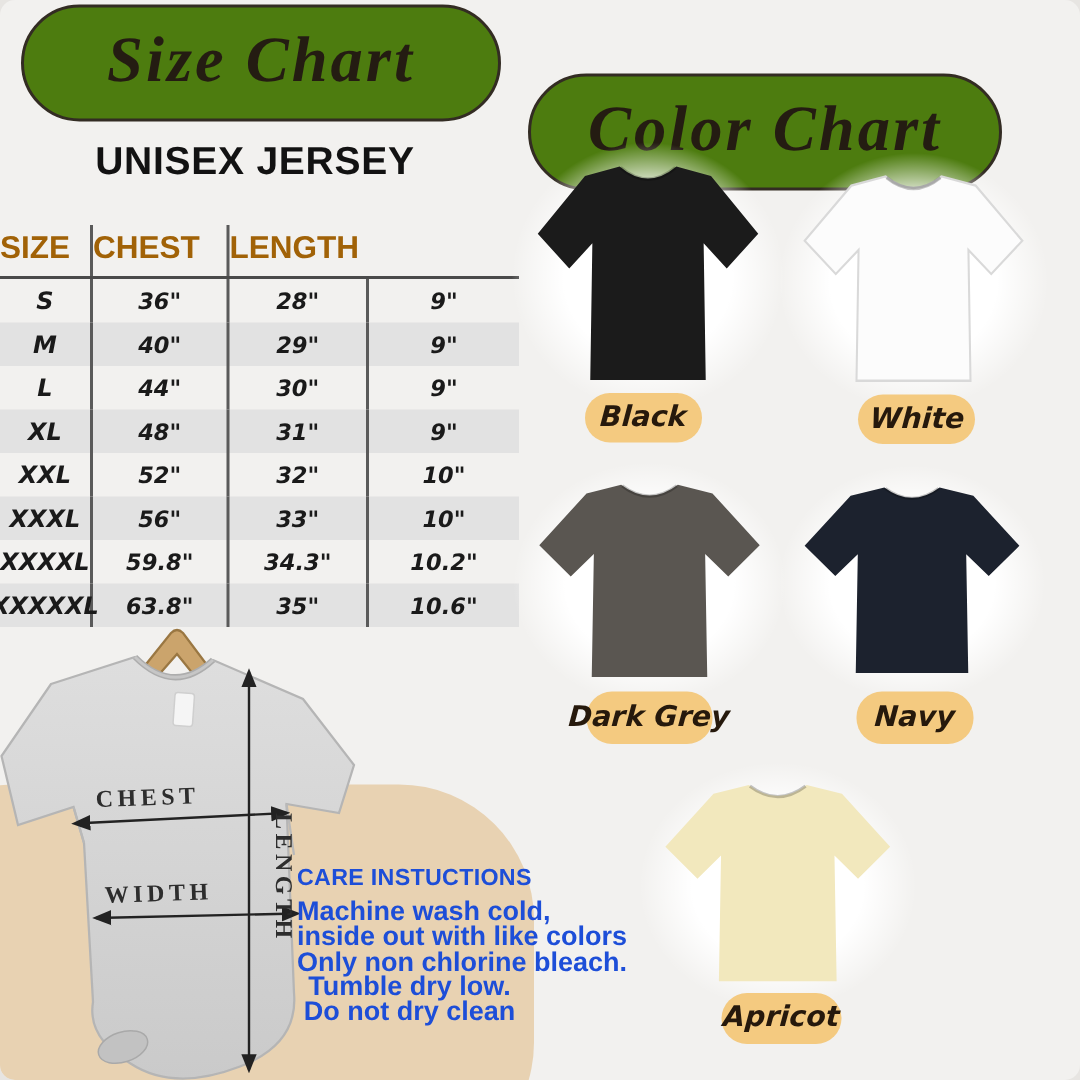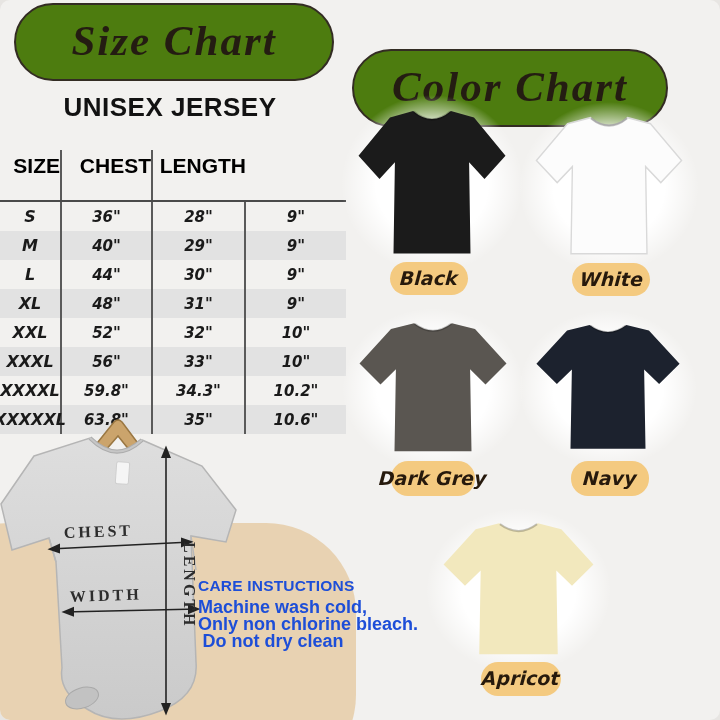--- a/index.html
+++ b/index.html
@@ -22,21 +22,21 @@
 
   
   .ptitle{position:absolute;left:0;top:94px;width:340px;text-align:center;
     font-weight:bold;font-size:26px;letter-spacing:.5px;color:#121212;line-height:27px;}
 
   
   #size-table{position:absolute;left:0;top:150px;width:346px;}
   .t-header,.t-row{display:grid;grid-template-columns:62px 91px 93px 100px;}
   .t-header{border-bottom:2px solid #4a4a4a;}
   .t-header .cell{
-    font-weight:bold;font-size:21px;color:#000000;text-align:right;padding:4px 0 22px;
+    font-weight:bold;font-size:21px;color:#a16207;text-align:left;padding:4px 0 6px;
   }
   .t-header .cell:not(:last-child),.t-row .cell:not(:last-child){border-right:2px solid #5a5a5a;}
   .t-row{height:29px;align-items:stretch;}
   .t-row.stripe{background:#e2e2e2;}
   .t-row .cell{
     display:flex;align-items:center;justify-content:center;
     font-family:"DejaVu Sans",sans-serif;font-style:italic;font-weight:bold;
     font-size:15px;color:#1a1a1a;
   }
   .t-row .cell.sz{font-size:16px;}
@@ -175,21 +175,23 @@
     <line x1="64" y1="182" x2="198" y2="179" stroke="#222" stroke-width="1.6" marker-start="url(#ah)" marker-end="url(#ah)"></line>
     <text class="measure-text" x="70" y="172" transform="rotate(-2 70 172)">WIDTH</text>
     <line x1="166" y1="18" x2="166" y2="283" stroke="#222" stroke-width="1.6" marker-start="url(#ah)" marker-end="url(#ah)"></line>
     <text class="measure-text" x="0" y="0" transform="translate(184,112) rotate(90)">LENGTH</text>
   </svg>
 
   <div id="care">
     <div class="care-title">CARE INSTUCTIONS</div>
     <div id="care-lines">
         <div class="care-line">Machine wash cold,</div>
+        <div class="care-line">inside out with like colors</div>
         <div class="care-line">Only non chlorine bleach.</div>
+        <div class="care-line">Tumble dry low.</div>
         <div class="care-line">Do not dry clean</div>
       </div>
   </div>
 
 <div class="color-cell" style="left: 355px; top: 103px; width: 154px; height: 160px; --tee: #1b1b1b;">
     <div class="photo-bg"></div>
     <svg class="tee-svg" viewBox="0 0 220 200" preserveAspectRatio="none">
       <path class="tee-body" d="M83,10 Q110,30 137,10 L170,18 L215,66 L185,95 L163,74
                L165,188 L55,188 L57,74 L35,95 L5,66 L50,18 Z"></path>
       <path class="tee-collar" d="M84,11 Q110,30 136,11"></path>

